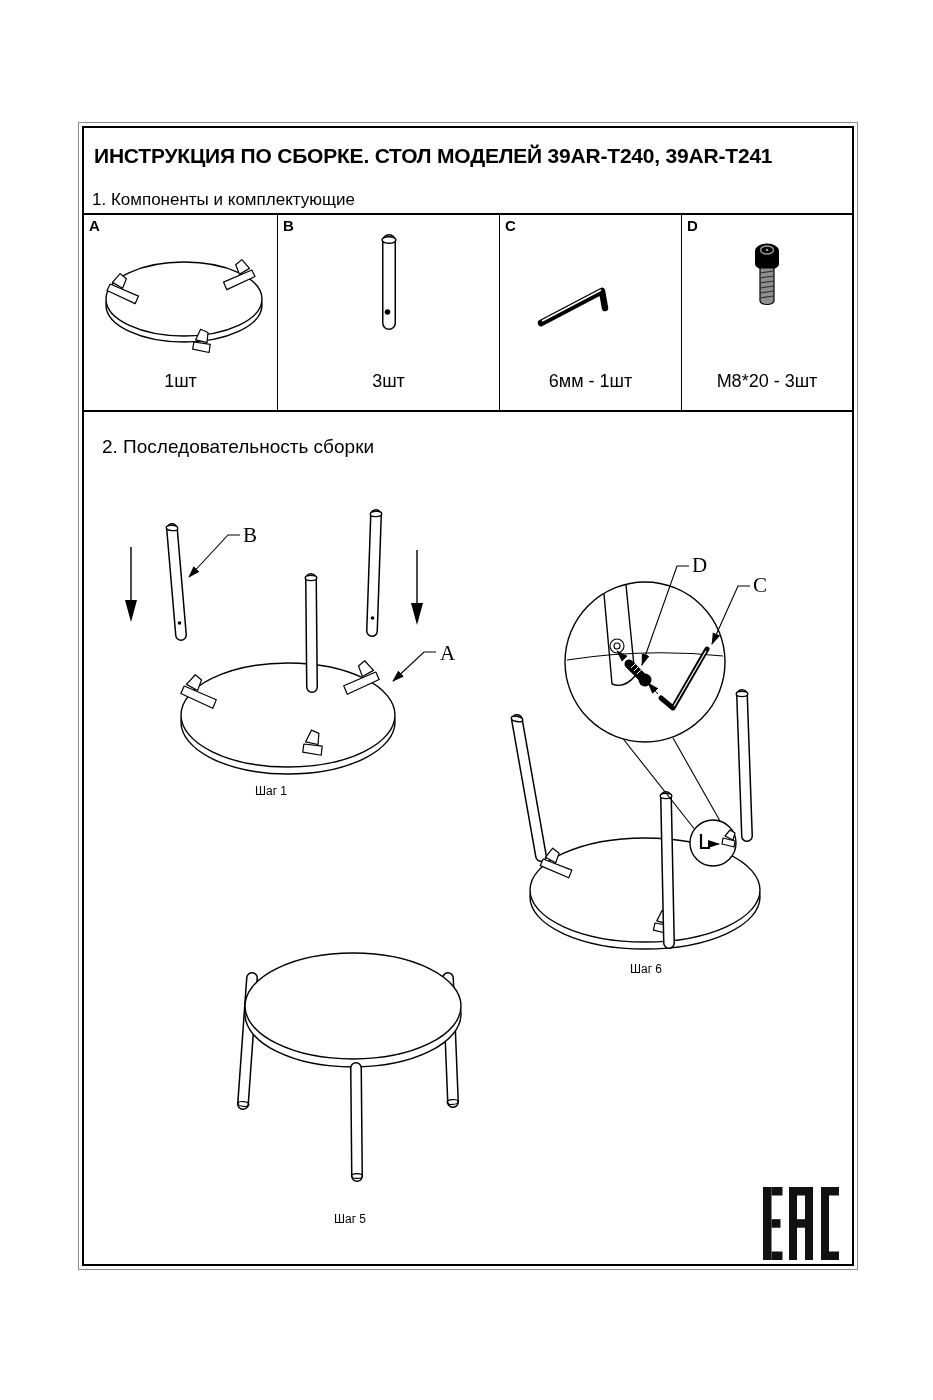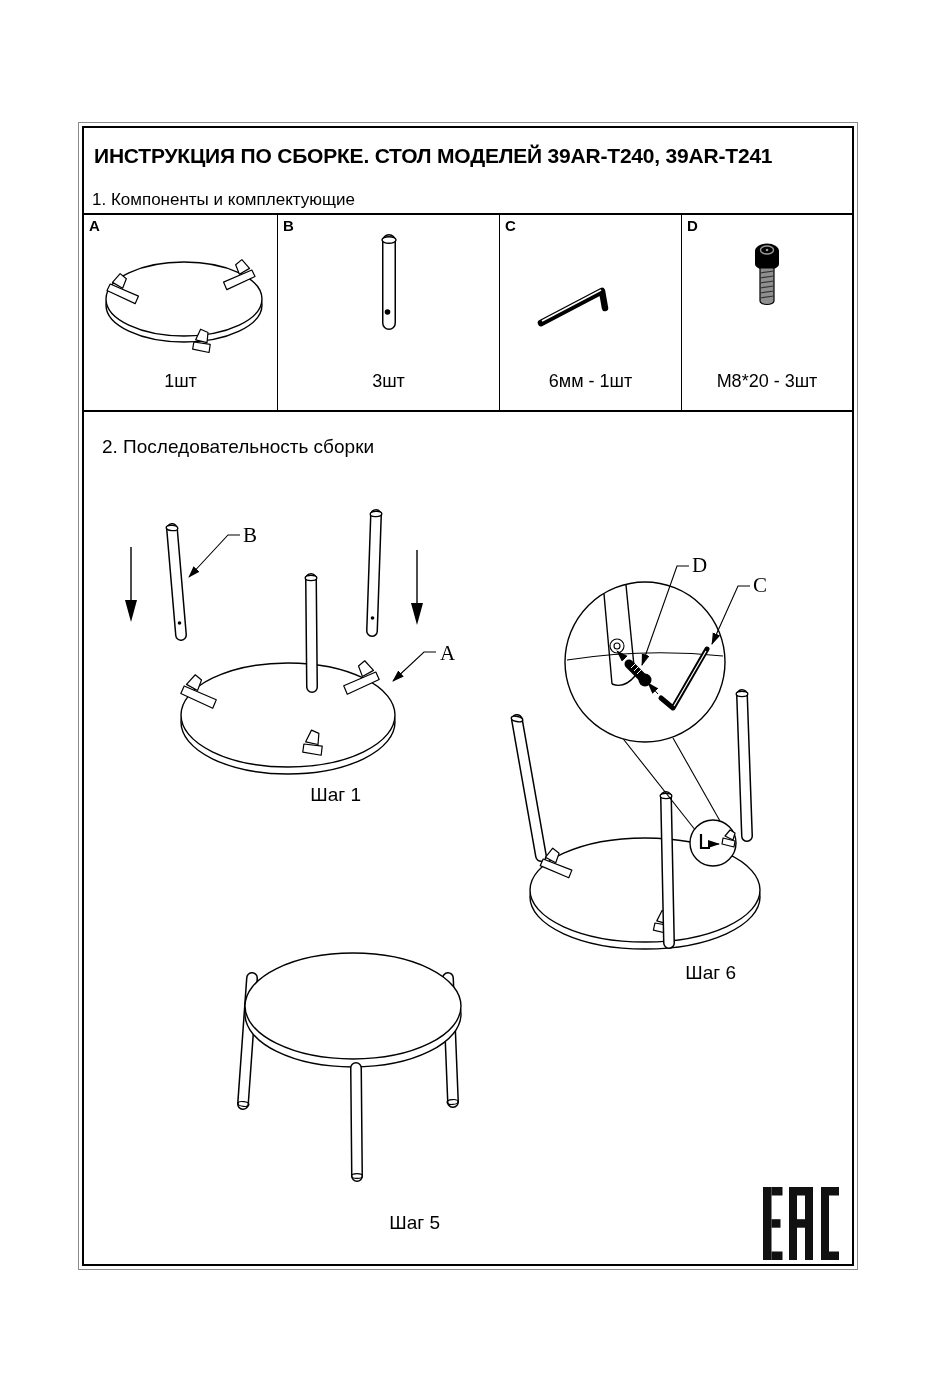--- a/index.html
+++ b/index.html
@@ -30,21 +30,21 @@
   .part-cell{
     position:relative;display:flex;flex-direction:column;align-items:center;
     border-right:1.5px solid #000;box-sizing:border-box;
   }
   .part-cell:last-child{border-right:none;}
   .cell-letter{
     position:absolute;left:5px;top:2px;font-size:15px;font-weight:bold;
   }
   .cell-art{flex:1 1 auto;display:flex;align-items:center;justify-content:center;width:100%;}
   .cell-qty{font-size:18px;margin-bottom:20px;line-height:1;}
-  .step-caption{font-size:19px;text-align:right;width:180px;}
+  .step-caption{font-size:12px;text-align:center;width:180px;}
   .callout{font-family:"Liberation Serif",serif;font-size:21px;fill:#000;}
   svg{display:block;}
   .ln{fill:none;stroke:#000;stroke-width:1.4;}
   .ln-thin{fill:none;stroke:#000;stroke-width:1.1;}
   .wh{fill:#ffffff;stroke:#000;stroke-width:1.4;}
   .tube-o{fill:none;stroke:#000;stroke-width:12;stroke-linecap:round;}
   .tube-i{fill:none;stroke:#fff;stroke-width:9;stroke-linecap:round;}
   .bk path{fill:#fff;stroke:#000;stroke-width:1.2;stroke-linejoin:round;}
   .sr{position:absolute;width:1px;height:1px;overflow:hidden;clip-path:inset(50%);}
 </style>

